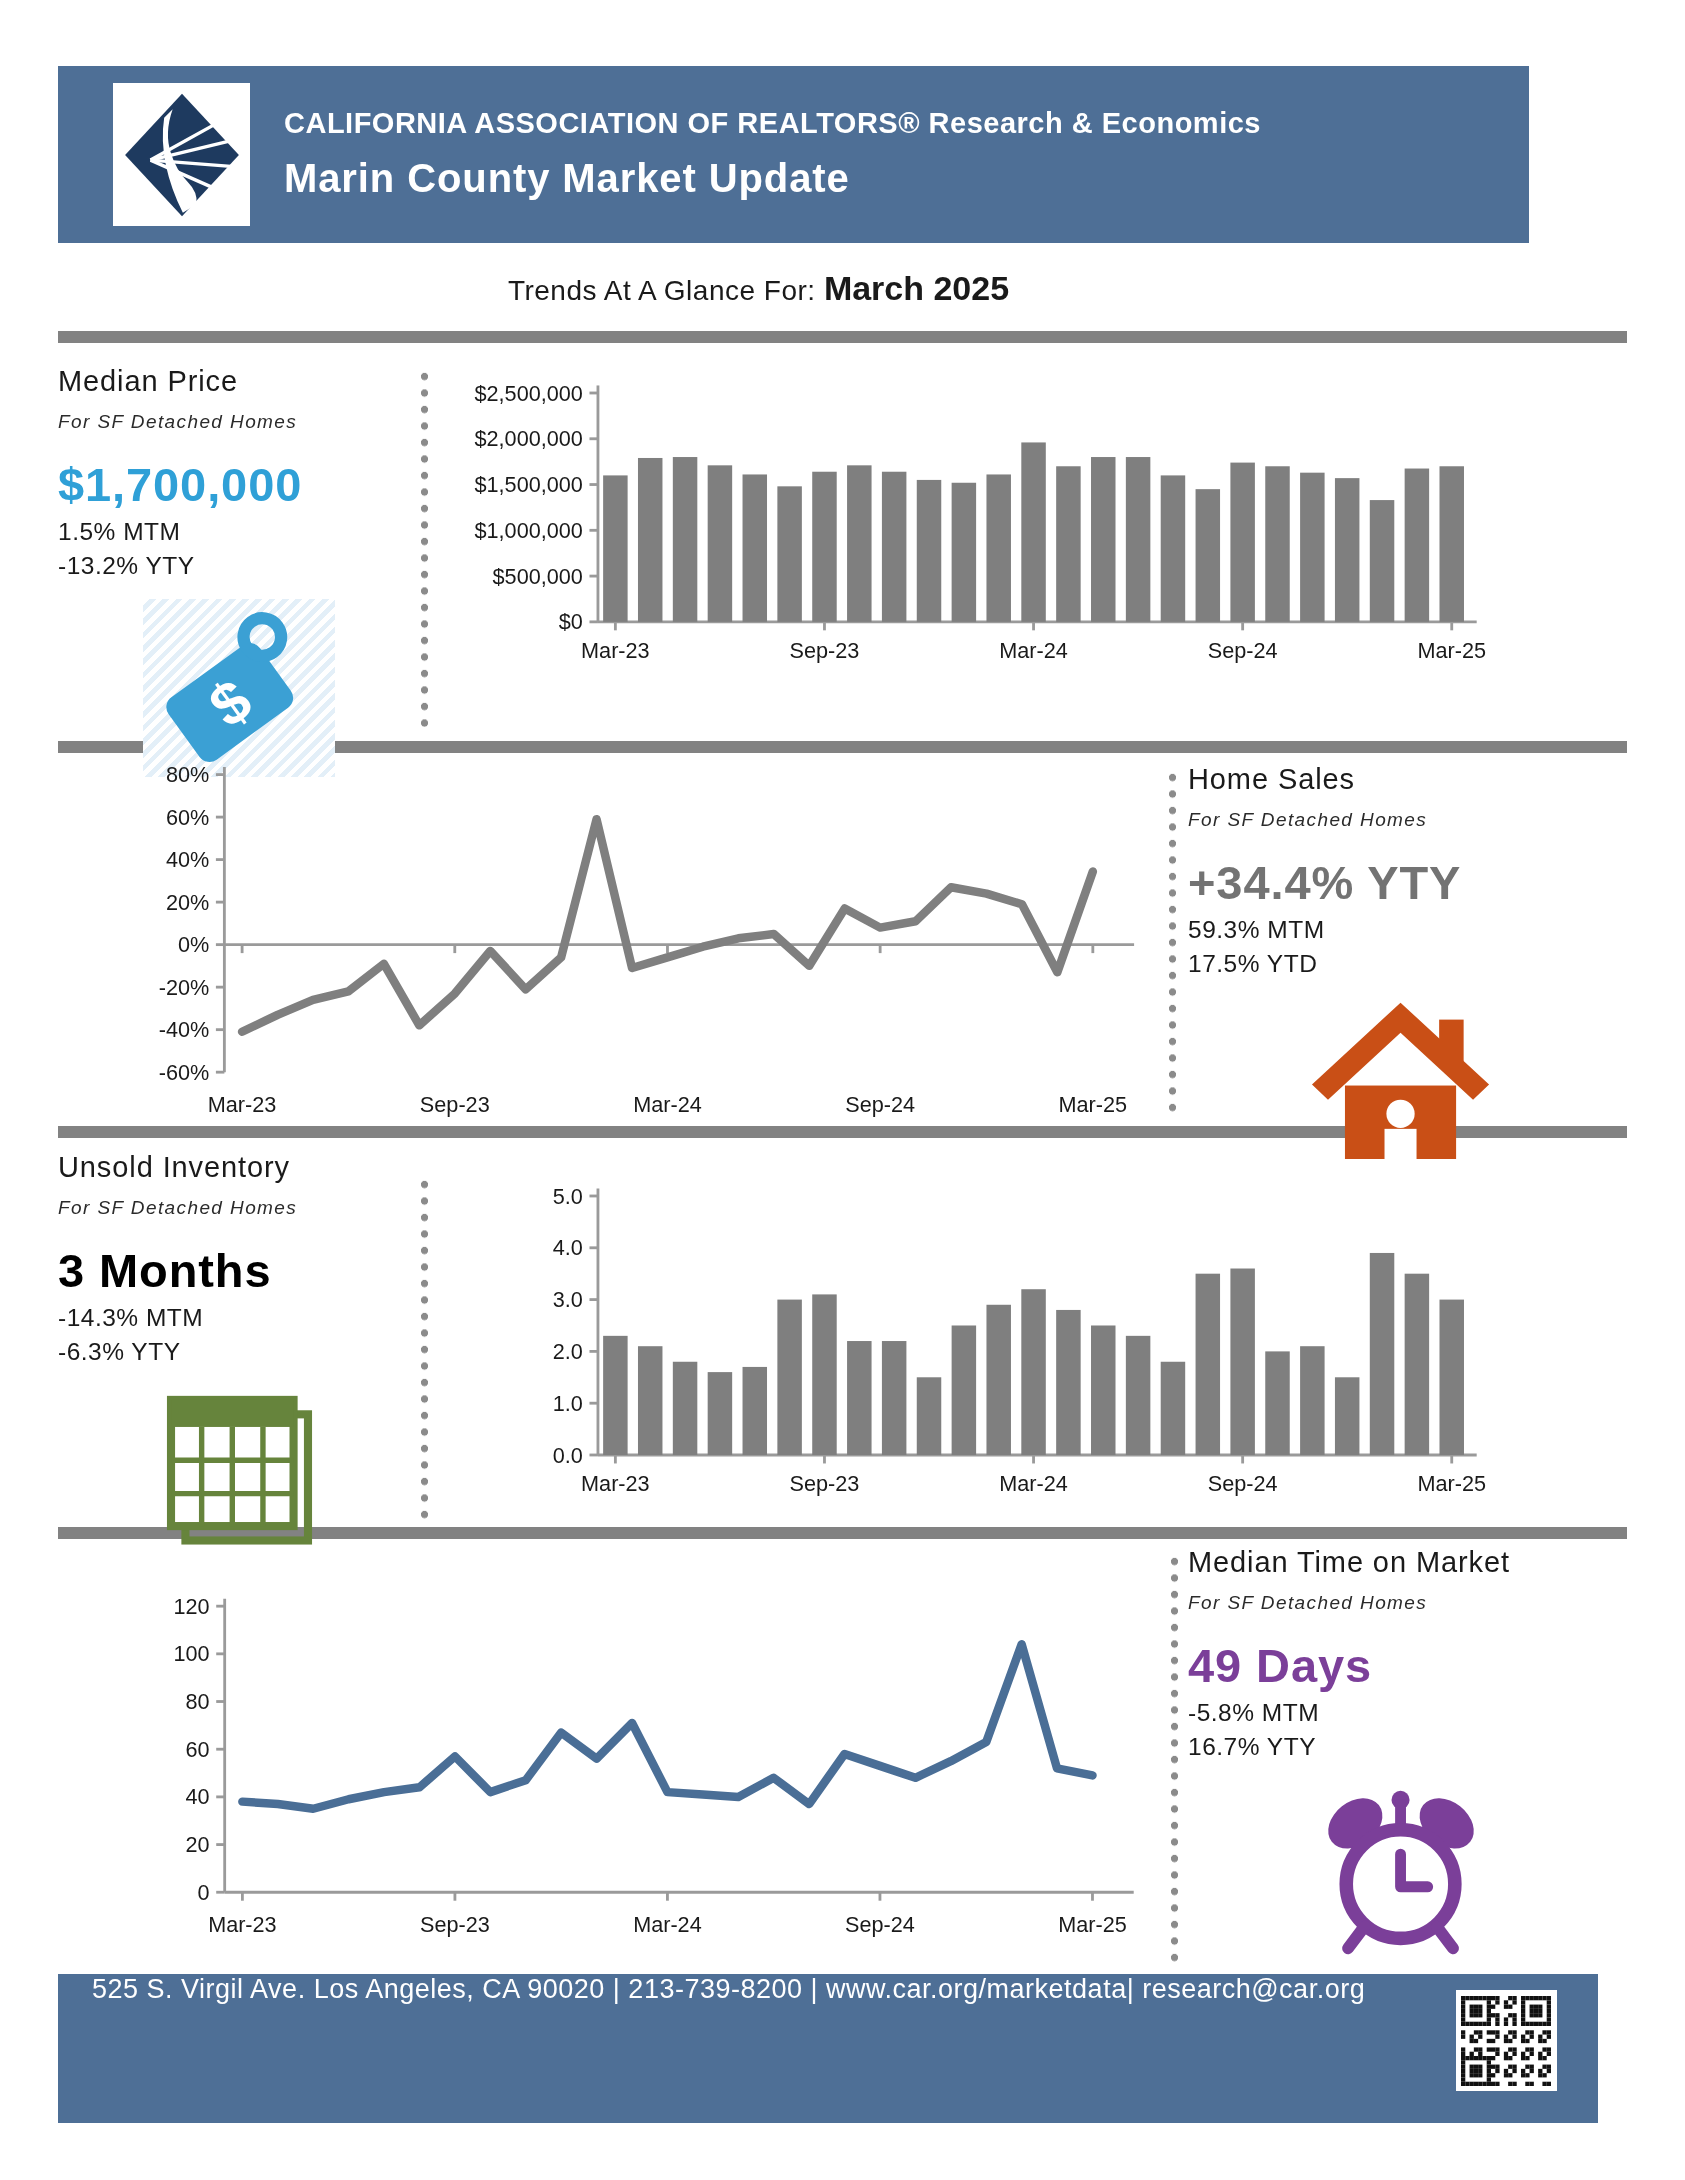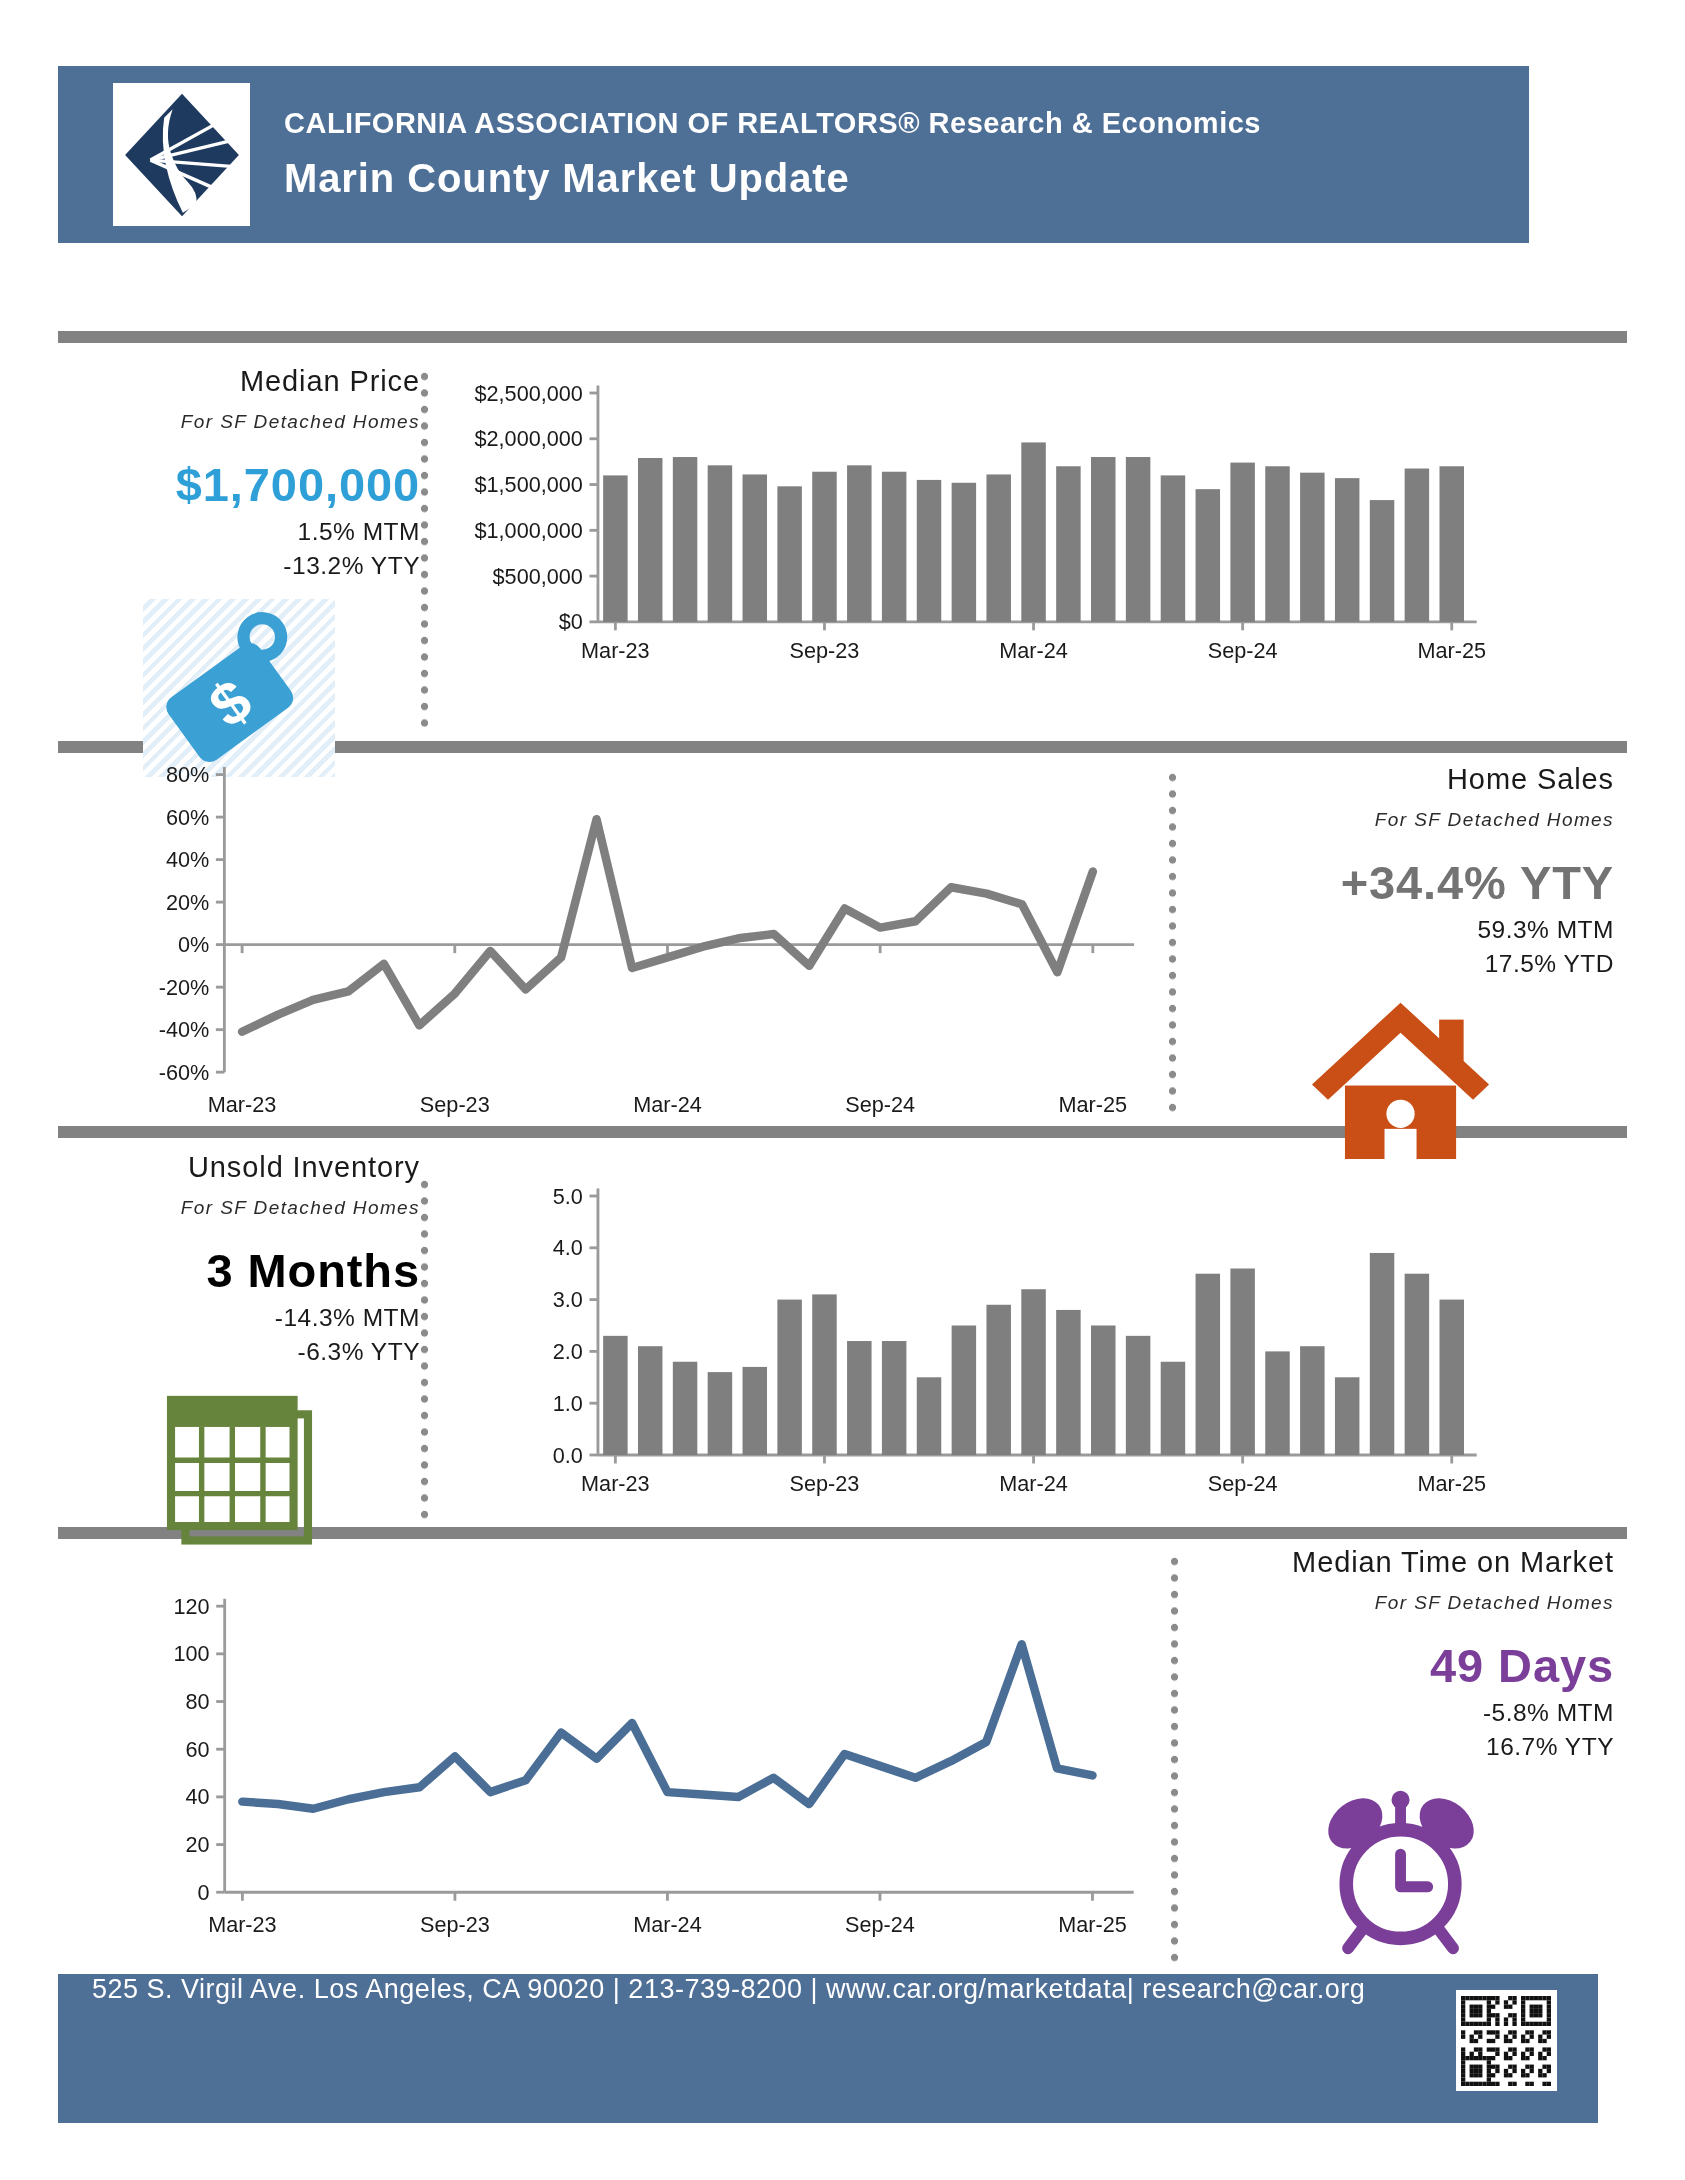--- a/index.html
+++ b/index.html
@@ -9,21 +9,21 @@
   .banner{position:absolute;left:58px;top:66px;width:1471px;height:177px;}
   .logo-box{position:absolute;left:55px;top:17px;width:137px;height:143px;background:#fff;display:flex;align-items:center;justify-content:center;}
   .banner-org{position:absolute;left:226px;top:41px;font-size:29px;font-weight:bold;color:#fff;letter-spacing:0.5px;white-space:nowrap;}
   .banner-title{position:absolute;left:226px;top:90px;font-size:40px;font-weight:bold;color:#fff;letter-spacing:0.9px;white-space:nowrap;}
 
   .trends{position:absolute;left:311px;top:269px;width:895px;text-align:center;font-size:28px;letter-spacing:0.5px;white-space:nowrap;}
   .trends b{font-size:34px;letter-spacing:0;}
 
   .divider{position:absolute;left:58px;width:1569px;height:12.2px;background:#828282;}
 
-  .panel{position:absolute;text-align:right;}
+  .panel{position:absolute;text-align:left;}
   .p-title{font-size:29px;letter-spacing:0.9px;}
   .p-sub{font-size:19px;font-style:italic;letter-spacing:1.4px;margin-top:13px;color:#2b2b2b;}
   .p-headline{font-size:47px;font-weight:bold;letter-spacing:0.9px;margin-top:24px;}
   .p-stat{font-size:24.5px;margin-top:6px;letter-spacing:0.5px;}
   .p-icon{margin-top:19px;display:flex;justify-content:center;}
   .tag-bg{background:repeating-linear-gradient(135deg,#ffffff 0 4.7px,#e3eff8 4.7px 9.4px);padding:1.9px;}
 
   .dots{position:absolute;width:9.4px;background-image:radial-gradient(circle at 4.7px 7.5px,#8b8b8b 3.4px,rgba(0,0,0,0) 4px);background-size:9.4px 16.5px;background-repeat:repeat-y;}
 
   svg.chart{position:absolute;}
@@ -48,20 +48,24 @@
           <line x1="36" y1="82" x2="138" y2="90"></line>
           <line x1="36" y1="82" x2="122" y2="120"></line>
         </g>
         <path d="M62,22 q-10,28 -2,52 q6,20 20,34 q12,12 10,26 l-16,10 q-14,-28 -20,-56 q-6,-30 -2,-56 z" fill="#fff"></path>
       </svg>
     </div>
     <div class="banner-org">CALIFORNIA ASSOCIATION OF REALTORS® Research &amp; Economics</div>
     <div class="banner-title">Marin County Market Update</div>
   </div>
 
+  <div class="trends">
+    <span>Trends At A Glance For:</span>
+    <b>March 2025</b>
+  </div>
 
   <div class="divider" style="top:331px;"></div>
   <div class="divider" style="top:741px;"></div>
   <div class="divider" style="top:1126px;"></div>
   <div class="divider" style="top:1527px;"></div>
 
   <div class="panel" style="left:58px;top:365px;width:362px;">
     <div class="p-title">Median Price</div>
     <div class="p-sub">For SF Detached Homes</div>
     <div class="p-headline" style="color:#2FA0D7;">$1,700,000</div>

